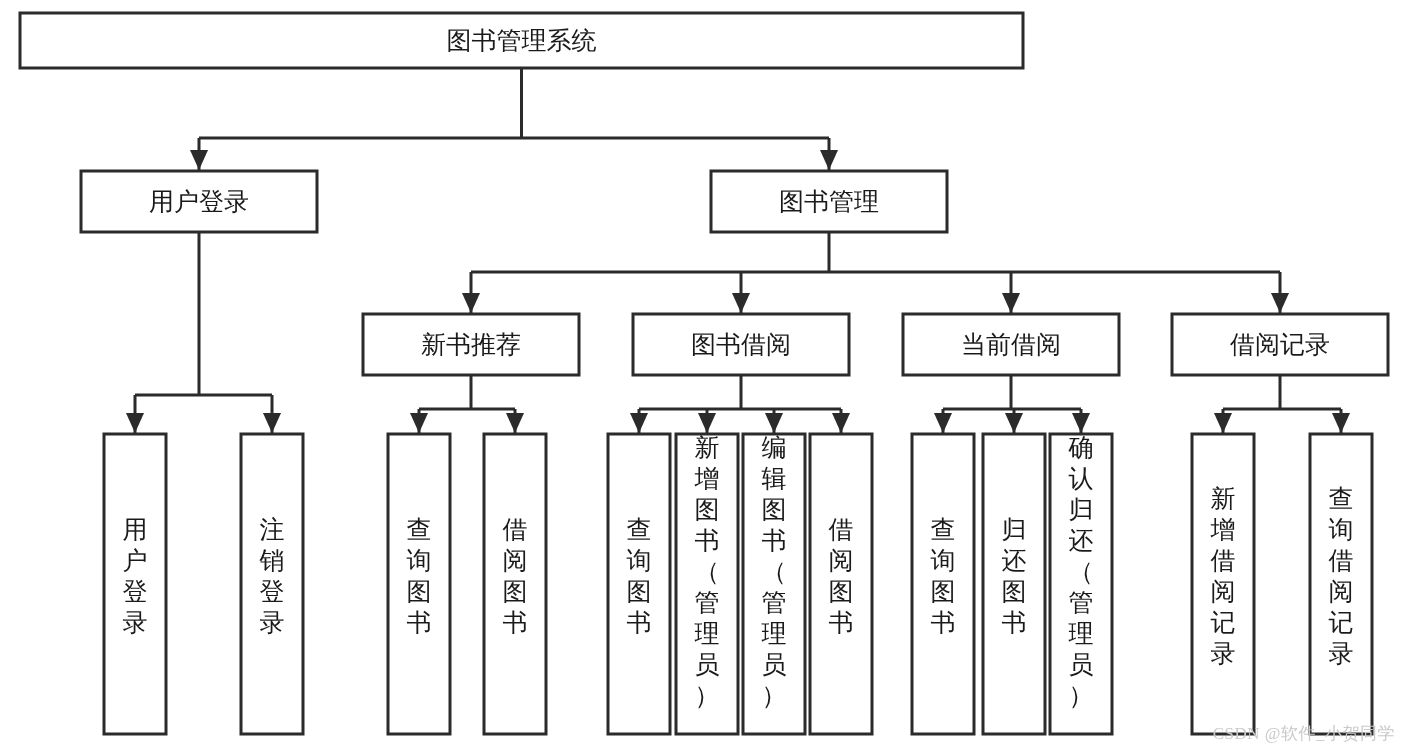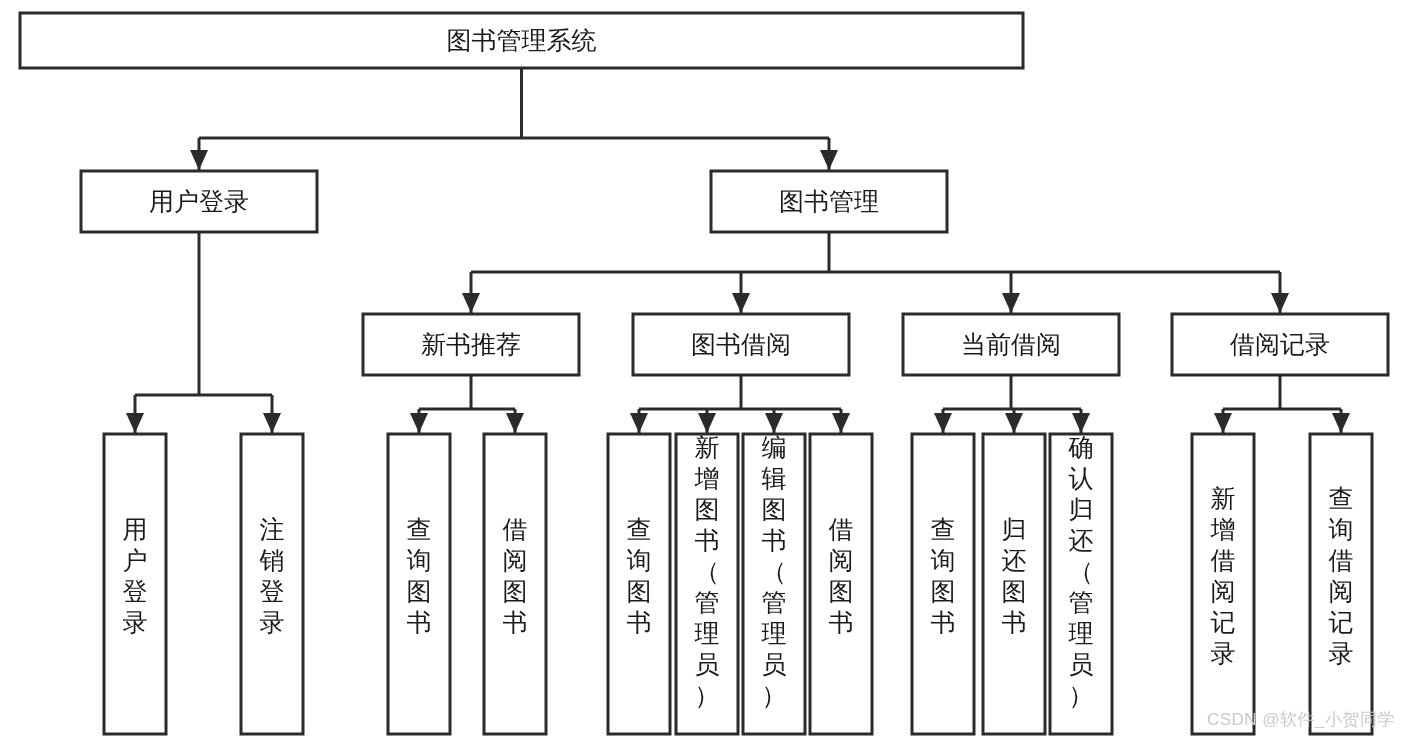--- a/index.html
+++ b/index.html
@@ -50,24 +50,24 @@
     stroke-width: 3;
     fill: none;
   }
   .arrow-head {
     fill: #2b2b2b;
     stroke: none;
   }
   .watermark {
     position: absolute;
     right: 10px;
-    bottom: 16px;
+    bottom: 2px;
     color: #c9c9c9;
     font-size: 17px;
-    font-family: Liberation Sans, sans-serif;
+    font-family: Liberation Serif, serif;
     white-space: nowrap;
     letter-spacing: 0.5px;
     pointer-events: none;
   }
 </style>
 </head>
 <body>
 
 <div id="diagram-root">
   <svg id="tree-svg" viewBox="0 0 1405 747">

